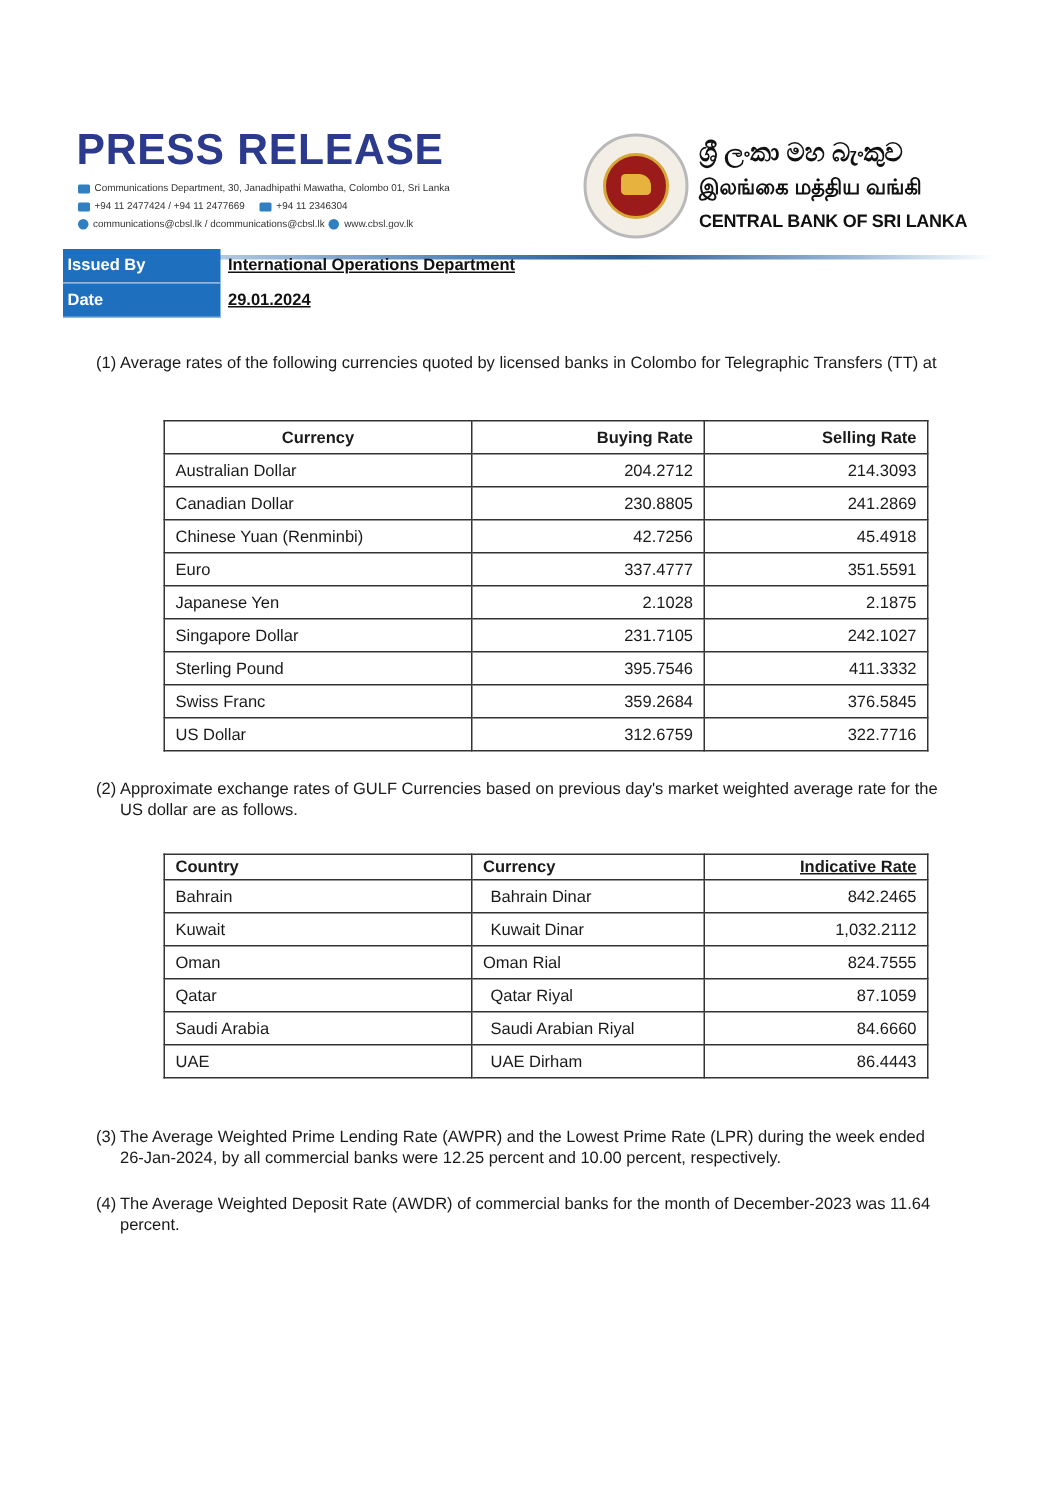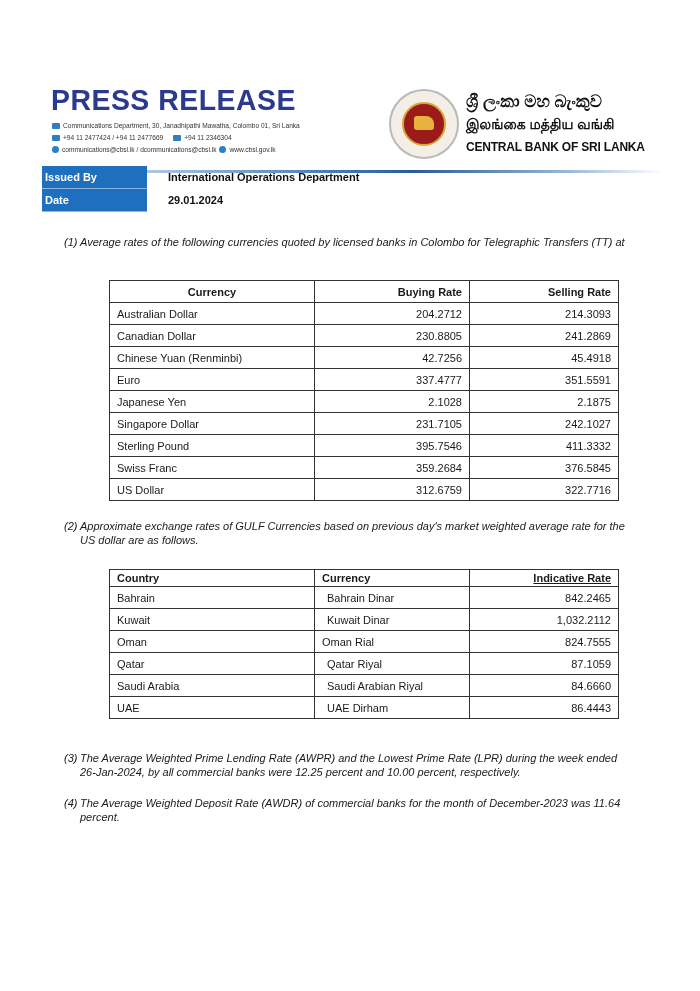--- a/index.html
+++ b/index.html
@@ -18,23 +18,23 @@
 
   .sinhala { position:absolute; left:466px; top:76px; font-size:17px; font-weight:bold; color:#111; white-space:nowrap; }
   .tamil { position:absolute; left:466px; top:100px; font-size:14px; font-weight:bold; color:#111; white-space:nowrap; }
   .cbsl { position:absolute; left:466px; top:124px; font-size:12px; font-weight:bold; color:#111; white-space:nowrap; letter-spacing:-0.2px; }
 
   .rule { position:absolute; left:42px; top:154px; width:620px; height:3px; background:linear-gradient(to right, #eef3f9 0%, #4a7fb8 45%, #2a5c96 60%, #9bb8d8 85%, #ffffff 100%); }
 
   .meta { position:absolute; left:42px; top:166px; border-collapse:collapse; }
   .meta td { height:22px; padding:0 3px; font-size:11px; font-weight:bold; }
   .meta td.k { width:99px; background:#1f6fbf; color:#fff; border-bottom:1px solid #8fb4dd; }
-  .meta td.v { color:#111; padding-left:21px; }
-
-  .para { position:absolute; left:64px; width:600px; font-size:11px; line-height:14px; color:#1a1a1a;font-style:italic; }
+  .meta td.v { color:#111; padding-left:5px;text-decoration:underline; }
+
+  .para { position:absolute; left:64px; width:600px; font-size:11px; line-height:14px; color:#1a1a1a; }
   .para .num { display:inline-block; width:16px; }
   .para .cont { padding-left:16px; display:block; }
 
   table.rates { position:absolute; border-collapse:collapse; font-size:11px; }
   table.rates td, table.rates th { border:1px solid #333; height:21px; padding:0 7px; }
   table.rates th { font-weight:bold; }
   .r { text-align:right; }
   .c { text-align:center; }
   .l { text-align:left; }
 </style>

